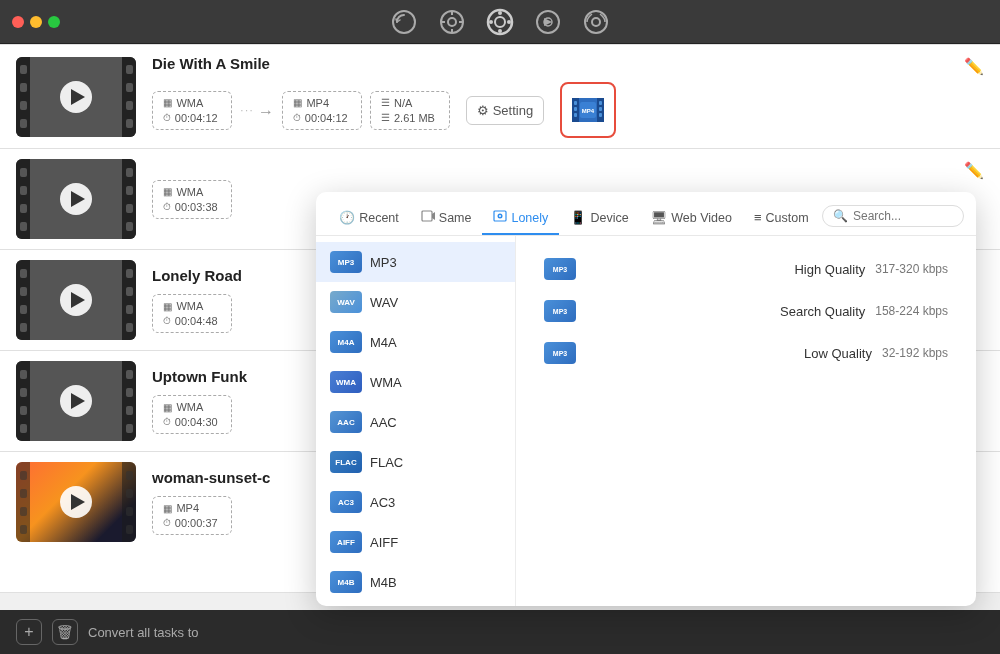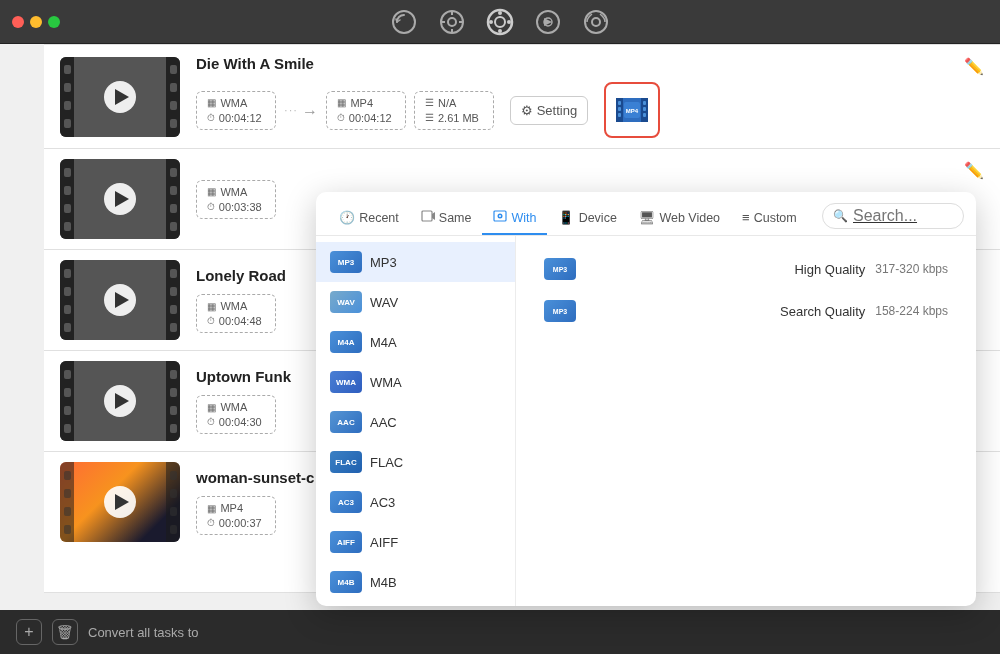--- a/index.html
+++ b/index.html
@@ -52,21 +52,20 @@
       font-size: 20px;
       cursor: pointer;
     }
 
     
     .main-content {
       background: #f0f0f0;
       height: 610px;
       overflow: hidden;
       position: relative;
-      padding-left: 44px;
     }
 
     
     .file-item {
       background: #fff;
       border-bottom: 1px solid #e0e0e0;
       display: flex;
       align-items: center;
       padding: 10px 16px;
       min-height: 100px;
@@ -242,25 +241,24 @@
       align-items: center;
       border: 1px solid #ddd;
       border-radius: 14px;
       padding: 3px 10px;
       gap: 5px;
       margin-bottom: 6px;
     }
     .picker-search input {
       border: none;
       outline: none;
-      font-size: 16px;
+      font-size: 12px;
       width: 100px;
       background: transparent;
       color: #333;
-      text-decoration: underline;
     }
 
     .picker-body {
       display: flex;
       height: 370px;
     }
     .picker-left {
       width: 200px;
       border-right: 1px solid #ececec;
       overflow-y: auto;
@@ -682,21 +680,21 @@
         <span>Same</span>
       </div>
       <div class="picker-tab active">
         <span class="picker-tab-icon">
           <svg width="14" height="14" viewBox="0 0 14 14">
               <rect x="1" y="2" width="12" height="10" rx="1" fill="none" stroke="#2e8def" stroke-width="1.2"></rect>
               <circle cx="7" cy="7" r="2.5" fill="#2e8def"></circle>
               <circle cx="7" cy="7" r="1" fill="white"></circle>
             </svg>
         </span>
-        <span>With</span>
+        <span>Lonely</span>
       </div>
       <div class="picker-tab">
         <span class="picker-tab-icon">📱</span>
         <span>Device</span>
       </div>
       <div class="picker-tab">
         <span class="picker-tab-icon">🖥</span>
         <span>Web Video</span>
       </div>
       <div class="picker-tab">
@@ -784,20 +782,25 @@
           <span class="quality-label">High Quality</span>
           <span class="quality-kbps">317-320 kbps</span>
         </div>
 
         <div class="quality-row">
           <div class="format-badge badge-mp3" style="font-size:7px;">MP3</div>
           <span class="quality-label">Search Quality</span>
           <span class="quality-kbps">158-224 kbps</span>
         </div>
 
+        <div class="quality-row">
+          <div class="format-badge badge-mp3" style="font-size:7px;">MP3</div>
+          <span class="quality-label">Low Quality</span>
+          <span class="quality-kbps">32-192 kbps</span>
+        </div>
       </div>
     </div>
   </div>
 
   <div class="bottom-bar">
     <div class="bottom-add-btn">
       <span>+</span>
     </div>
     <div class="bottom-delete-btn">
       <span>🗑</span>

